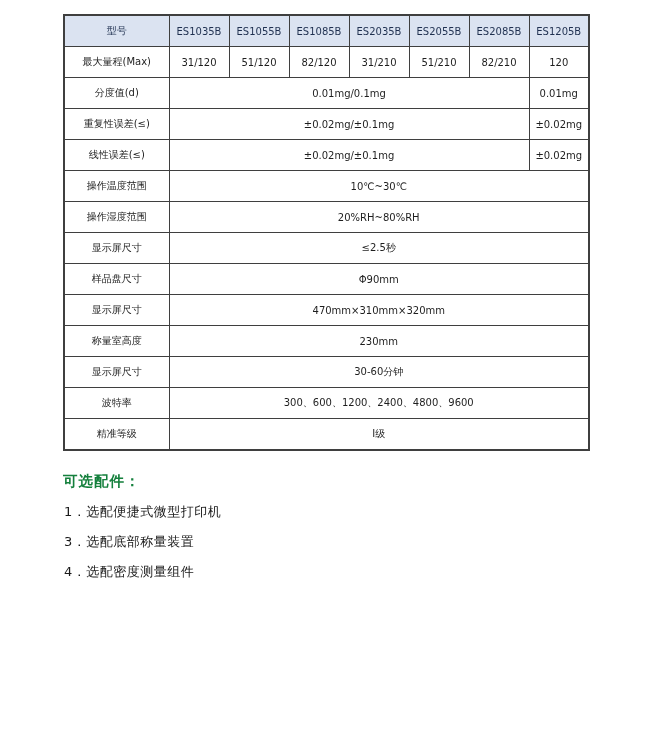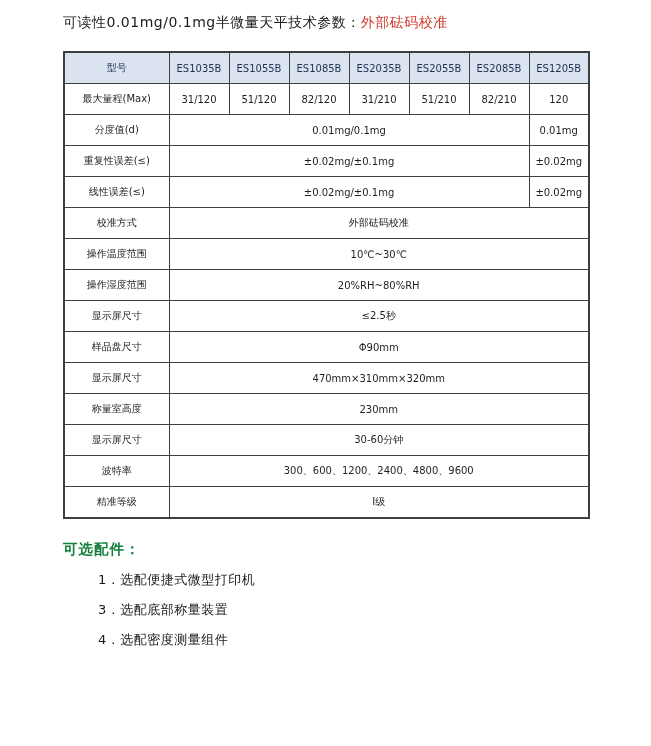--- a/index.html
+++ b/index.html
@@ -34,28 +34,27 @@
   }
   table.spec thead th {
     background:#dbe3f1;
     color:#1f3050;
   }
   col.c-label { width:105px; }
   col.c-model { width:60px; }
 
   .acc-head { margin:21px 0 0 0; font-size:14.5px; font-weight:bold; letter-spacing:1px; color:#15803d; }
   .acc-list { list-style:none; margin:11px 0 0 1px; padding:0; }
-  .acc-list li { font-size:13px; margin-top:12px; letter-spacing:0.5px; color:#1a1a1a;margin-left:34px; }
+  .acc-list li { font-size:13px; margin-top:12px; letter-spacing:0.5px; color:#1a1a1a; }
 </style>
 </head>
 <body>
 
 <div class="page">
 
-  <p class="title"><span>可读性0.01mg/0.1mg半微量天平技术参数：</span><span class="red">外部砝码校准</span></p>
 
   <table class="spec">
     <colgroup>
       <col class="c-label">
       <col class="c-model">
         <col class="c-model">
         <col class="c-model">
         <col class="c-model">
         <col class="c-model">
         <col class="c-model">
@@ -95,24 +94,20 @@
         <td colspan="6">±0.02mg/±0.1mg</td>
         <td>±0.02mg</td>
       </tr>
       <tr>
         <td>线性误差(≤)</td>
         <td colspan="6">±0.02mg/±0.1mg</td>
         <td>±0.02mg</td>
       </tr>
 
       <tr>
-        <td>校准方式</td>
-        <td colspan="7">外部砝码校准</td>
-      </tr>
-      <tr>
         <td>操作温度范围</td>
         <td colspan="7">10℃~30℃</td>
       </tr>
       <tr>
         <td>操作湿度范围</td>
         <td colspan="7">20%RH~80%RH</td>
       </tr>
       <tr>
         <td>显示屏尺寸</td>
         <td colspan="7">≤2.5秒</td>

